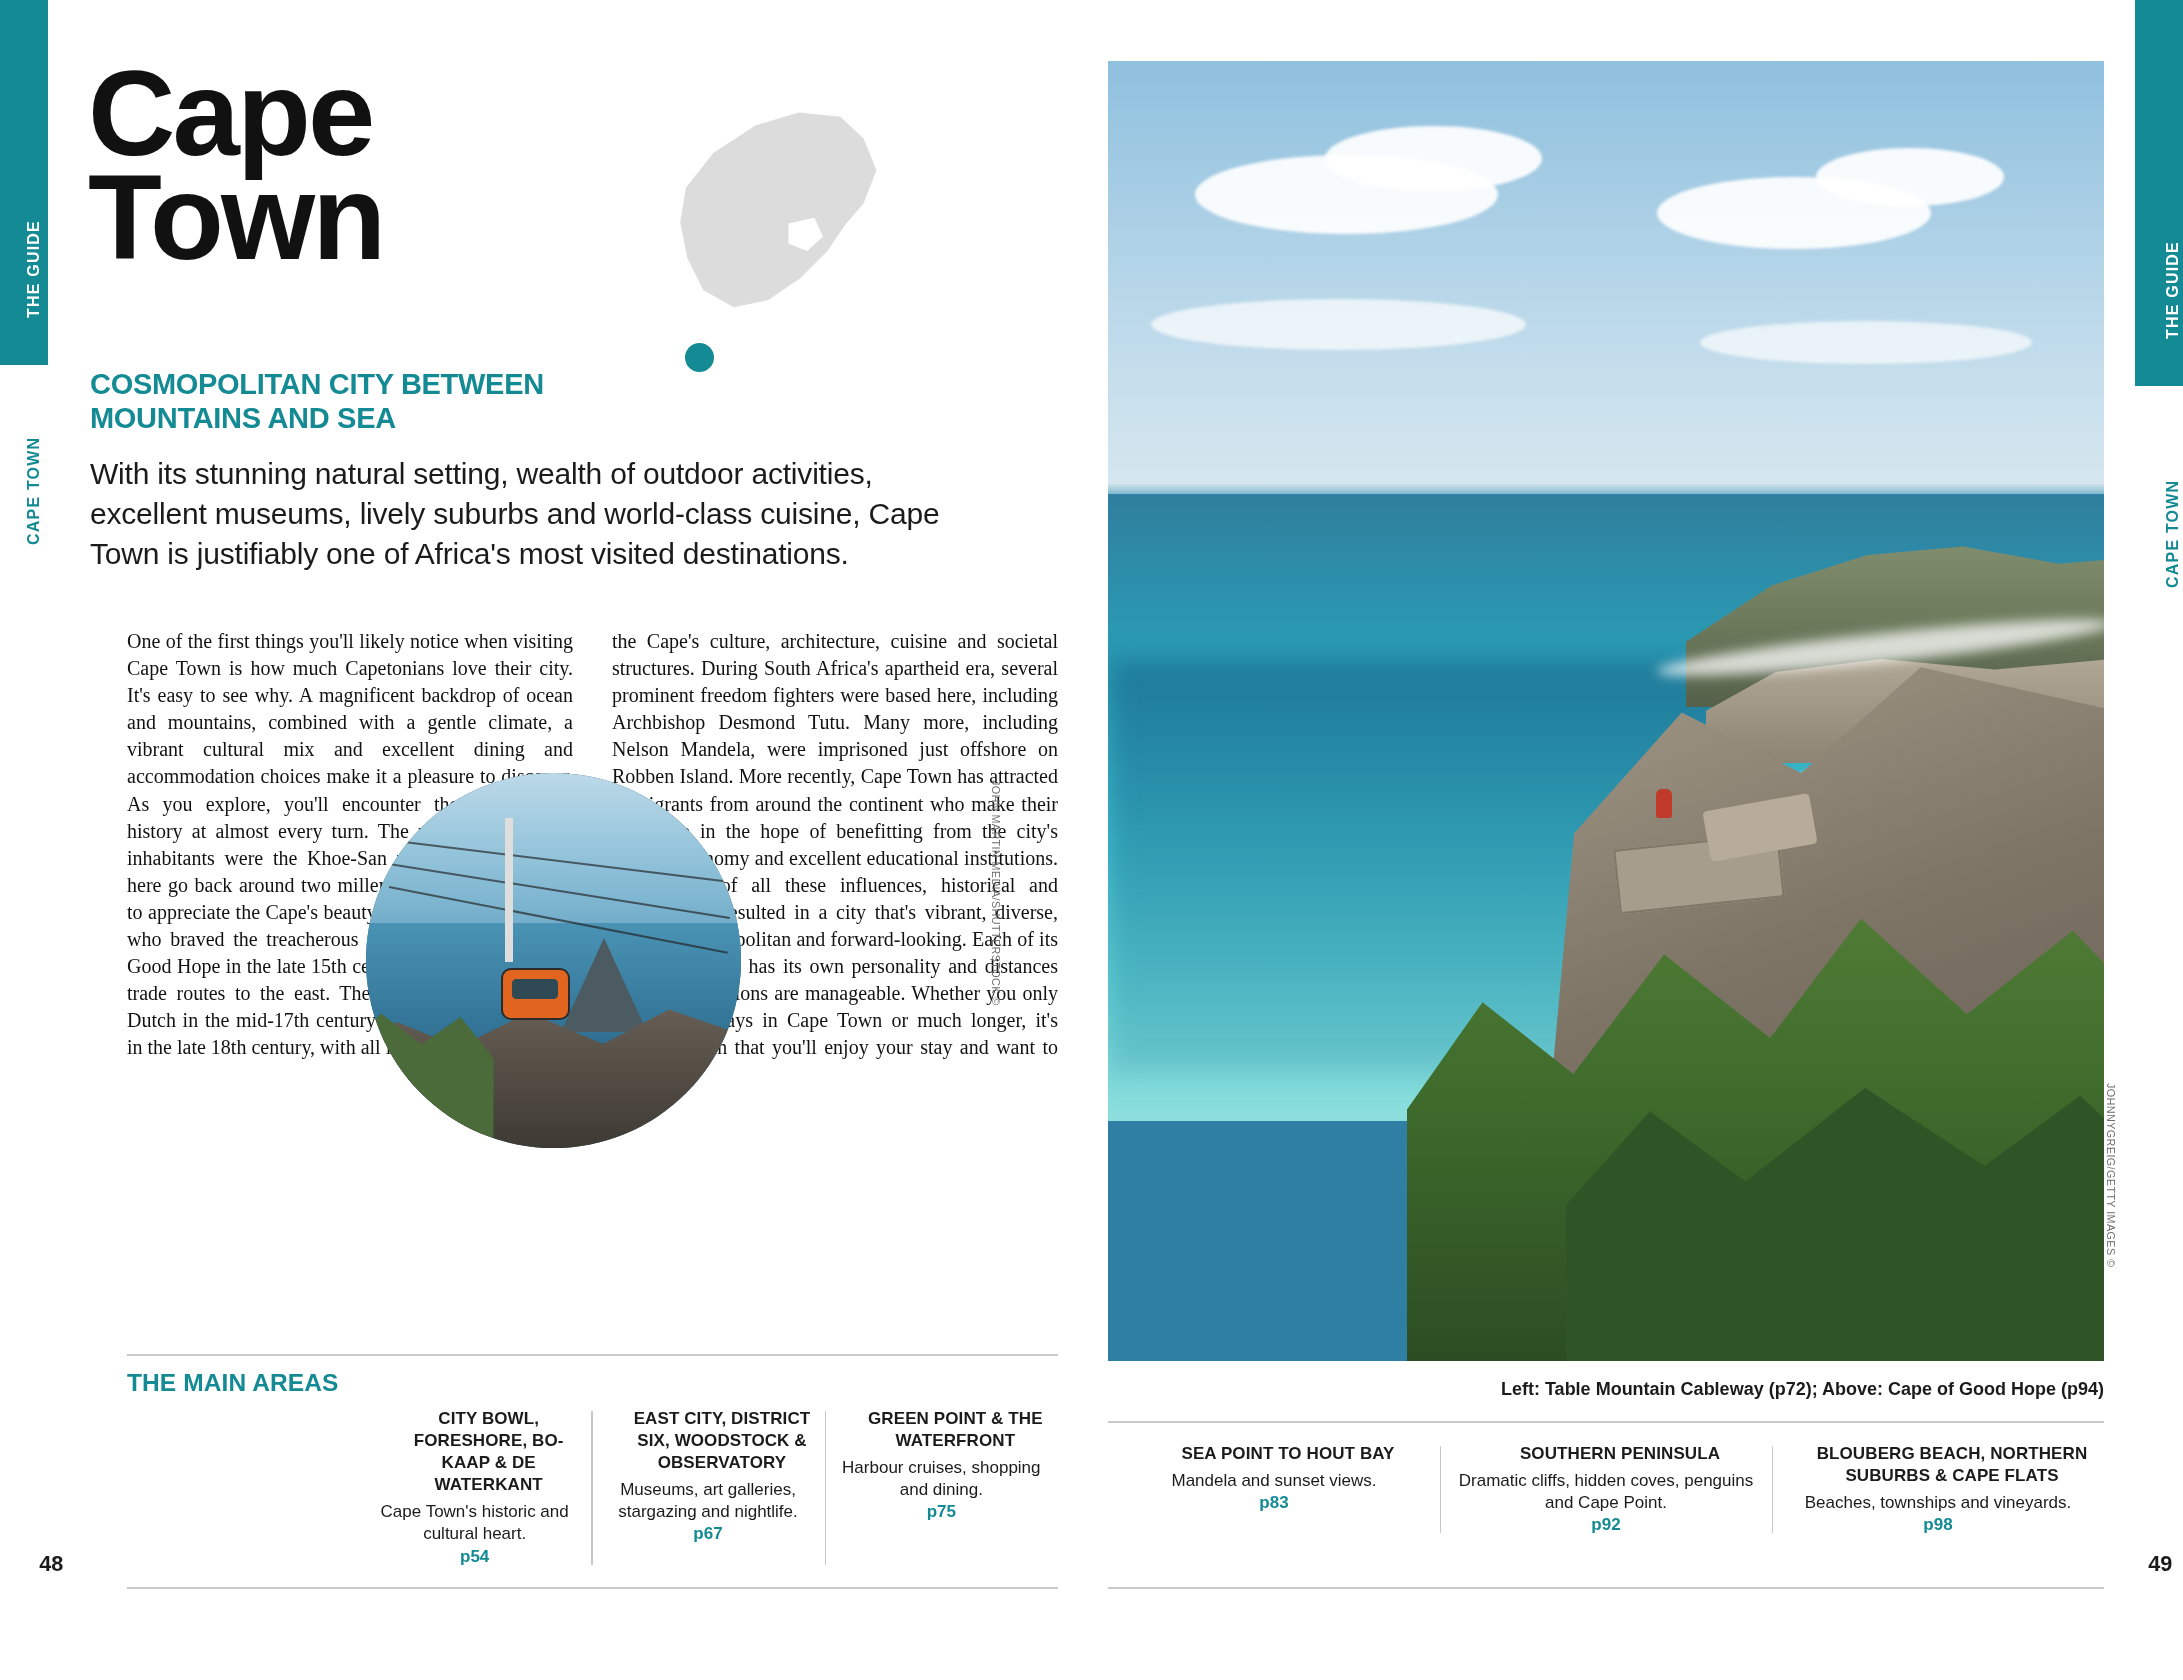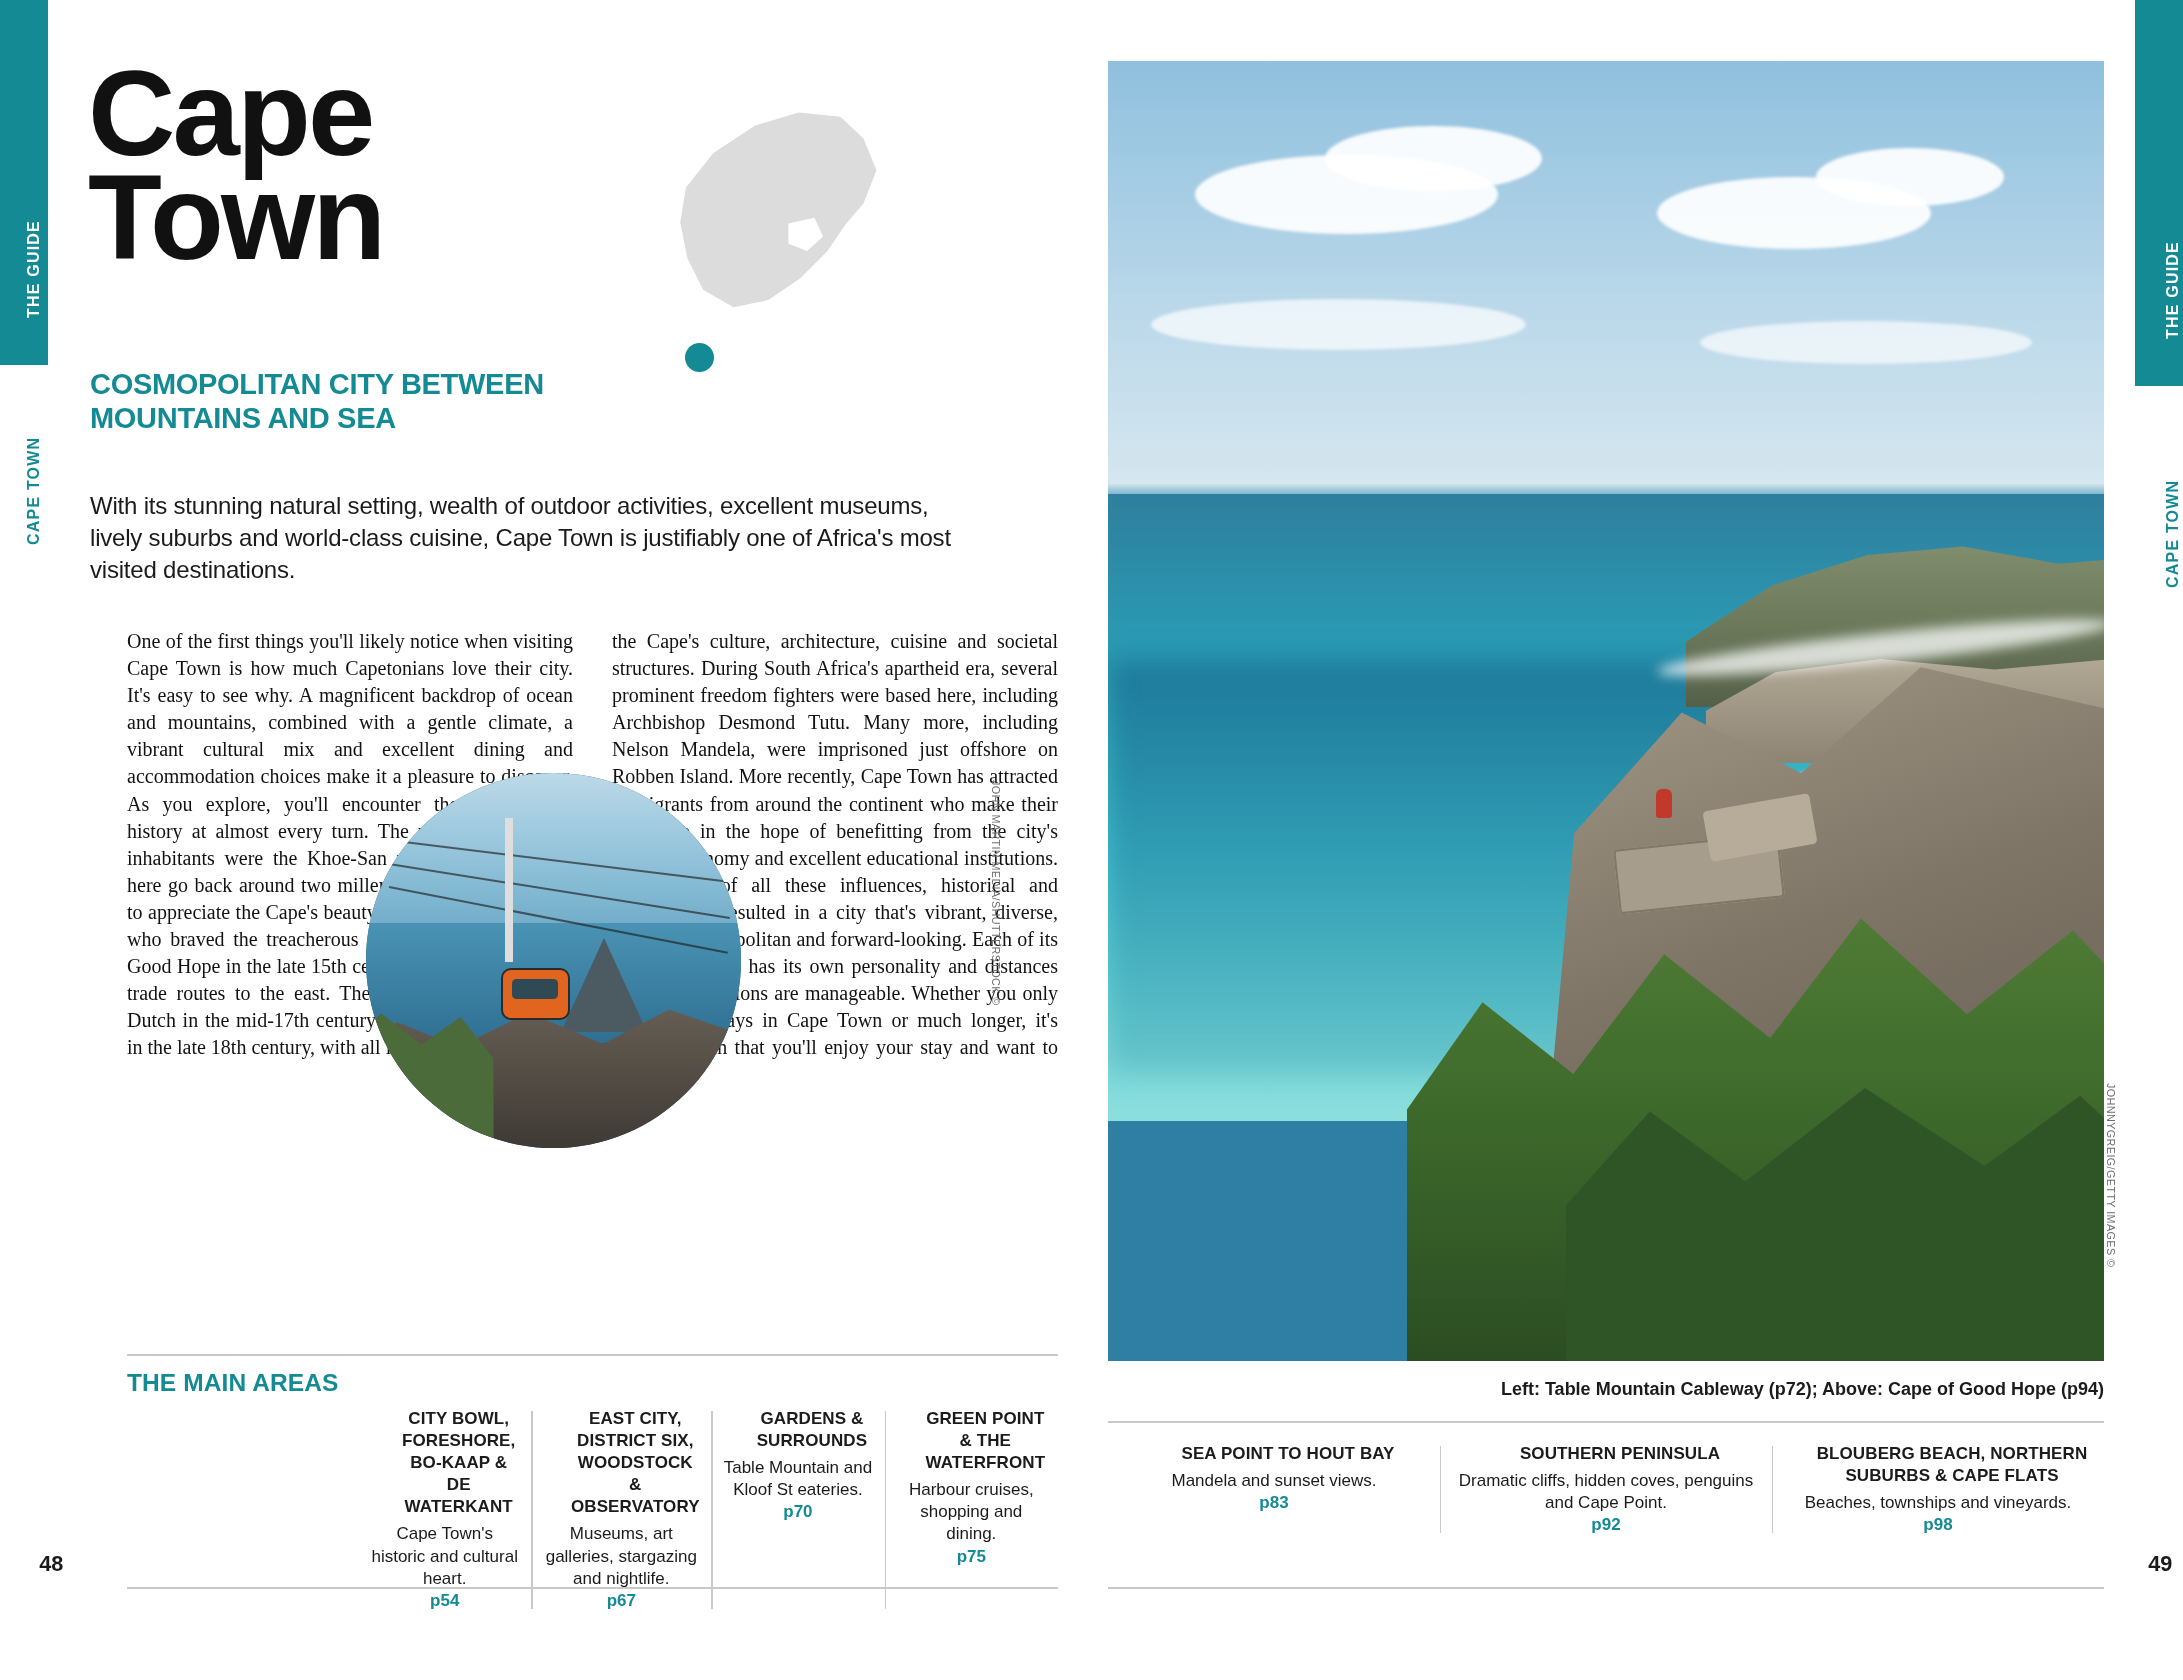--- a/index.html
+++ b/index.html
@@ -78,23 +78,23 @@
   .subtitle {
     position: absolute; left: 42px; top: 367px;
     width: 578px;
     font-size: 29px; line-height: 1.18;
     font-weight: bold; letter-spacing: -0.3px;
     color: #138a94;
     text-transform: uppercase;
   }
 
   .standfirst {
-    position: absolute; left: 42px; top: 490px;
+    position: absolute; left: 42px; top: 454px;
     width: 866px;
-    font-size: 24px; line-height: 1.33;
+    font-size: 30px; line-height: 1.33;
     color: #1b1b1b;
     letter-spacing: -0.2px;
   }
 
   
   .map-wrap {
     position: absolute; left: 599px; top: 69px;
     width: 267px; height: 289px;
   }
   .map-dot {
@@ -445,25 +445,20 @@
     <div class="areas-left">
       <div class="area-cell">
         <span class="area-name">CITY BOWL, FORESHORE, BO-KAAP &amp; DE WATERKANT</span>
         <span class="area-desc">Cape Town's historic and cultural heart.</span>
         <span class="area-page">p54</span>
       </div>
       <div class="area-cell">
         <span class="area-name">EAST CITY, DISTRICT SIX, WOODSTOCK &amp; OBSERVATORY</span>
         <span class="area-desc">Museums, art galleries, stargazing and nightlife.</span>
         <span class="area-page">p67</span>
-      </div>
-      <div class="area-cell">
-        <span class="area-name">GARDENS &amp; SURROUNDS</span>
-        <span class="area-desc">Table Mountain and Kloof St eateries.</span>
-        <span class="area-page">p70</span>
       </div>
       <div class="area-cell">
         <span class="area-name">GREEN POINT &amp; THE WATERFRONT</span>
         <span class="area-desc">Harbour cruises, shopping and dining.</span>
         <span class="area-page">p75</span>
       </div>
     </div>
 
     <div class="rule-left-bottom"></div>
     <div class="folio-left">48</div>

